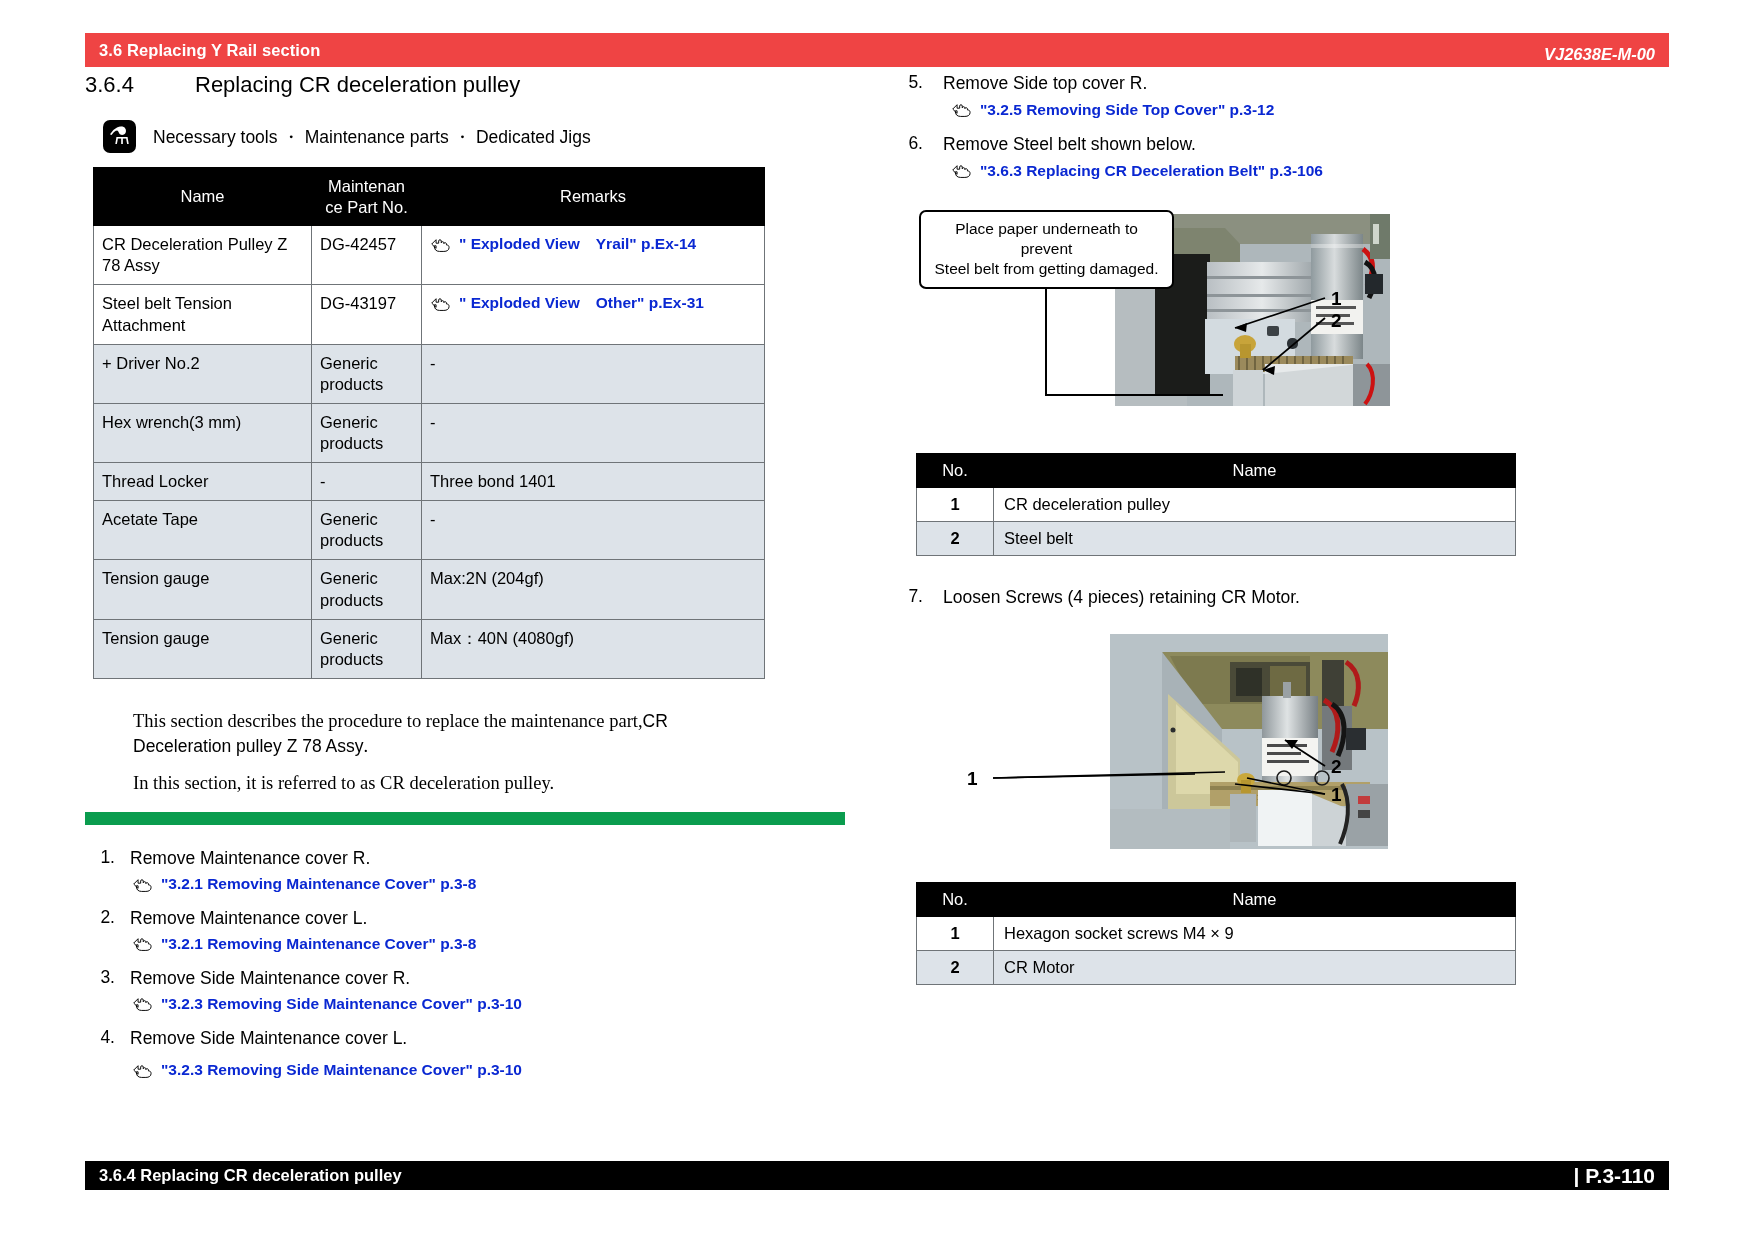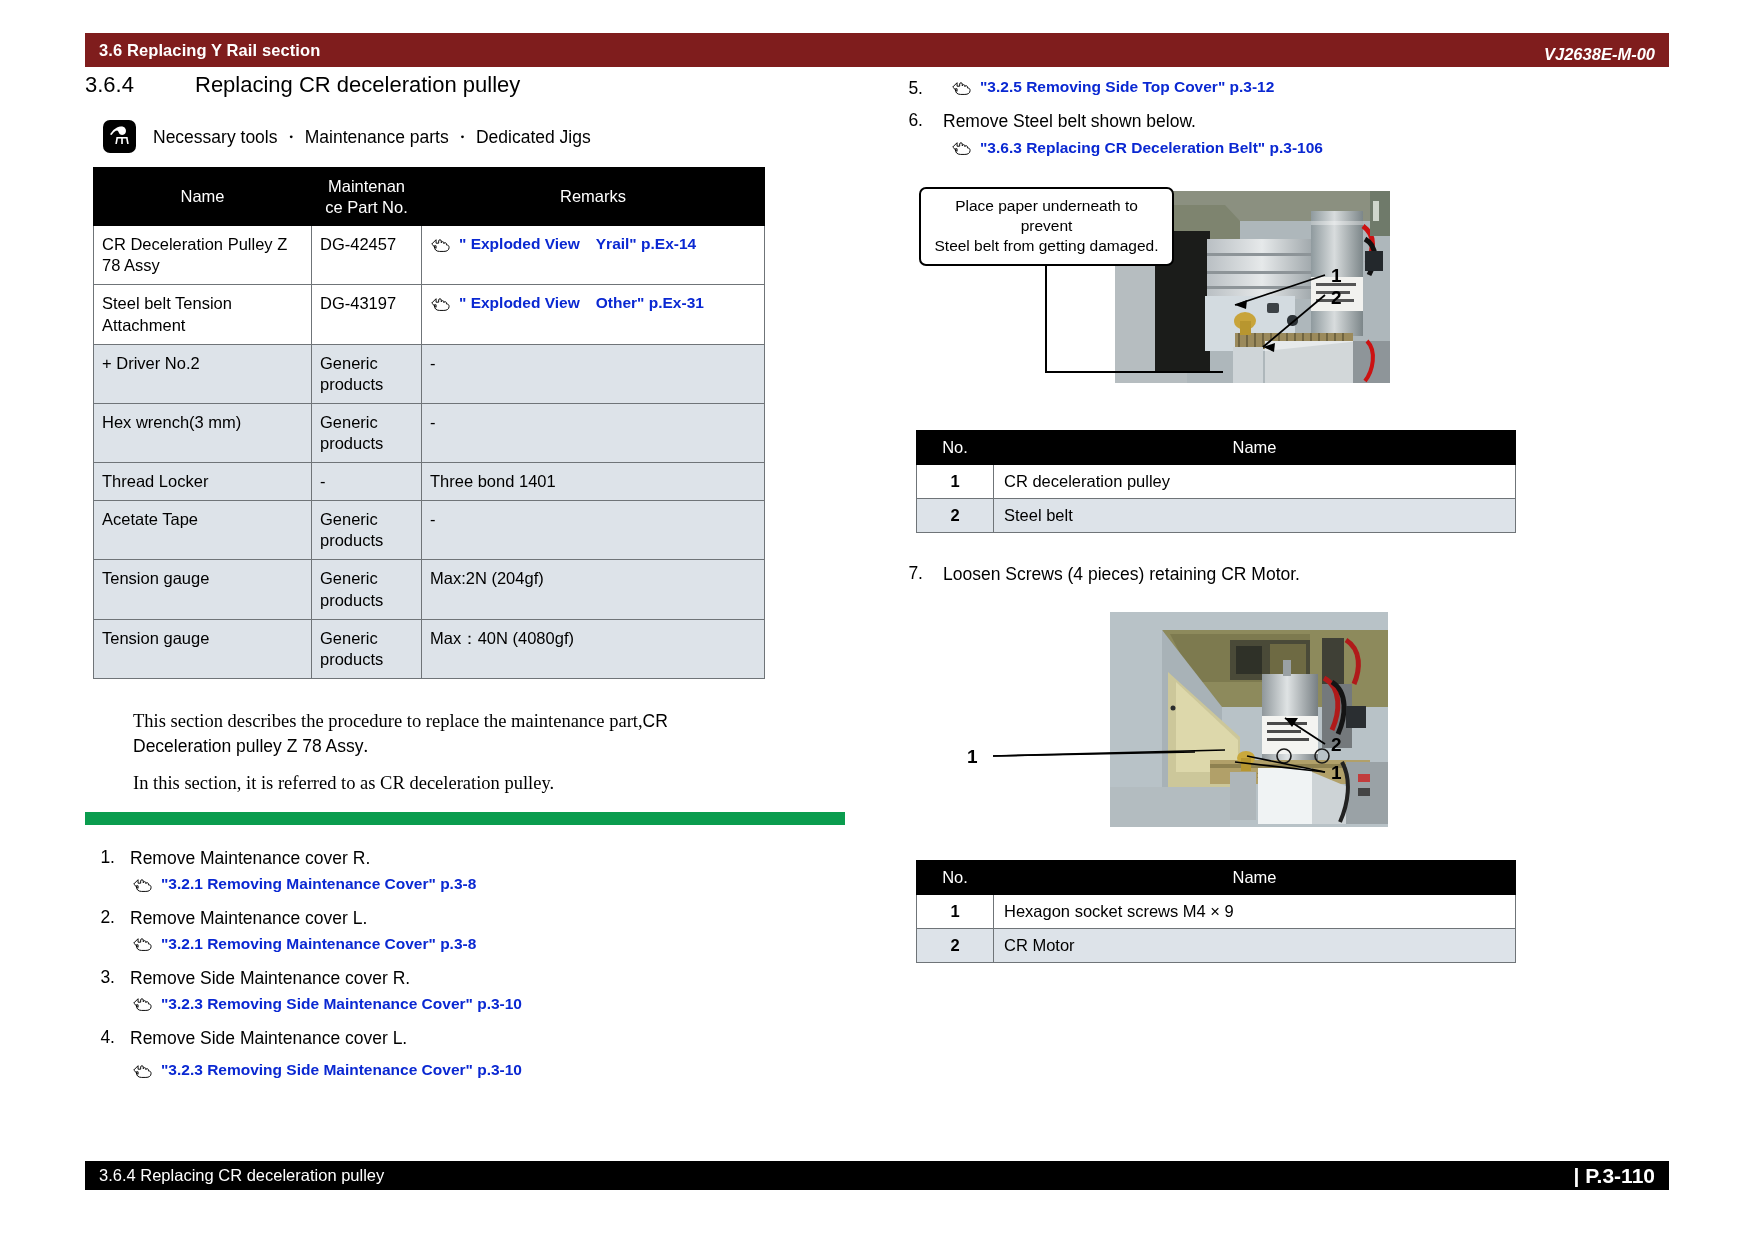--- a/index.html
+++ b/index.html
@@ -23,21 +23,21 @@
     padding: 0;
   }
 
   
   .header-bar {
     position: absolute;
     left: 85px;
     top: 33px;
     width: 1584px;
     height: 29px;
-    background: #7f1d1d;
+    background: #ef4444;
     color: #ffffff;
     display: flex;
     align-items: center;
     justify-content: space-between;
     padding: 17px 14px;
     box-sizing: border-box;
   }
   .header-left {
     font-size: 16.5px;
     font-weight: bold;
@@ -355,21 +355,21 @@
     width: 1584px;
     height: 29px;
     background: #000000;
     color: #ffffff;
     display: flex;
     align-items: center;
     justify-content: space-between;
     padding: 0 14px;
     box-sizing: border-box;
   }
-  .footer-left { font-size: 16.5px; font-weight: normal; }
+  .footer-left { font-size: 16.5px; font-weight: bold; }
   .footer-right { font-size: 21px; font-weight: bold; }
 </style>
 </head>
 <body>
 
 <div class="page">
 
   <div class="header-bar">
     <div class="header-left">3.6 Replacing Y Rail section</div>
     <div class="header-right">VJ2638E-M-00</div>
@@ -546,20 +546,21 @@
         </div>
       </li>
     </ol>
   </div>
 
   <div class="col-right">
 
     <ol class="steps-r">
       <li>
         <span class="num">5.</span>
+        <div class="step-text">Remove Side top cover R.</div>
         <div class="step-link-r link-row">
           <span class="hand">
             <svg viewBox="0 0 30 19" width="26" height="17">
               <path d="M2 9 L7 4 L7 8 L10 8 L10 5.5 C10 3.5 13 3.5 13 5.5 L13 7.5
                        C13 5.8 16 5.8 16 7.8 L16 8.5 C16 7 19 7 19 9 L19 10
                        C21 10 22 11 22 13 C22 16 19.5 17.5 16 17.5 L11 17.5
                        C7 17.5 5 15 5 12 L5 11 L7 11 L7 14 L2 9 Z" fill="#ffffff" stroke="#000000" stroke-width="1.1"></path>
             </svg>
           </span>
           <span class="bluelink">"3.2.5 Removing Side Top Cover" p.3-12</span>

